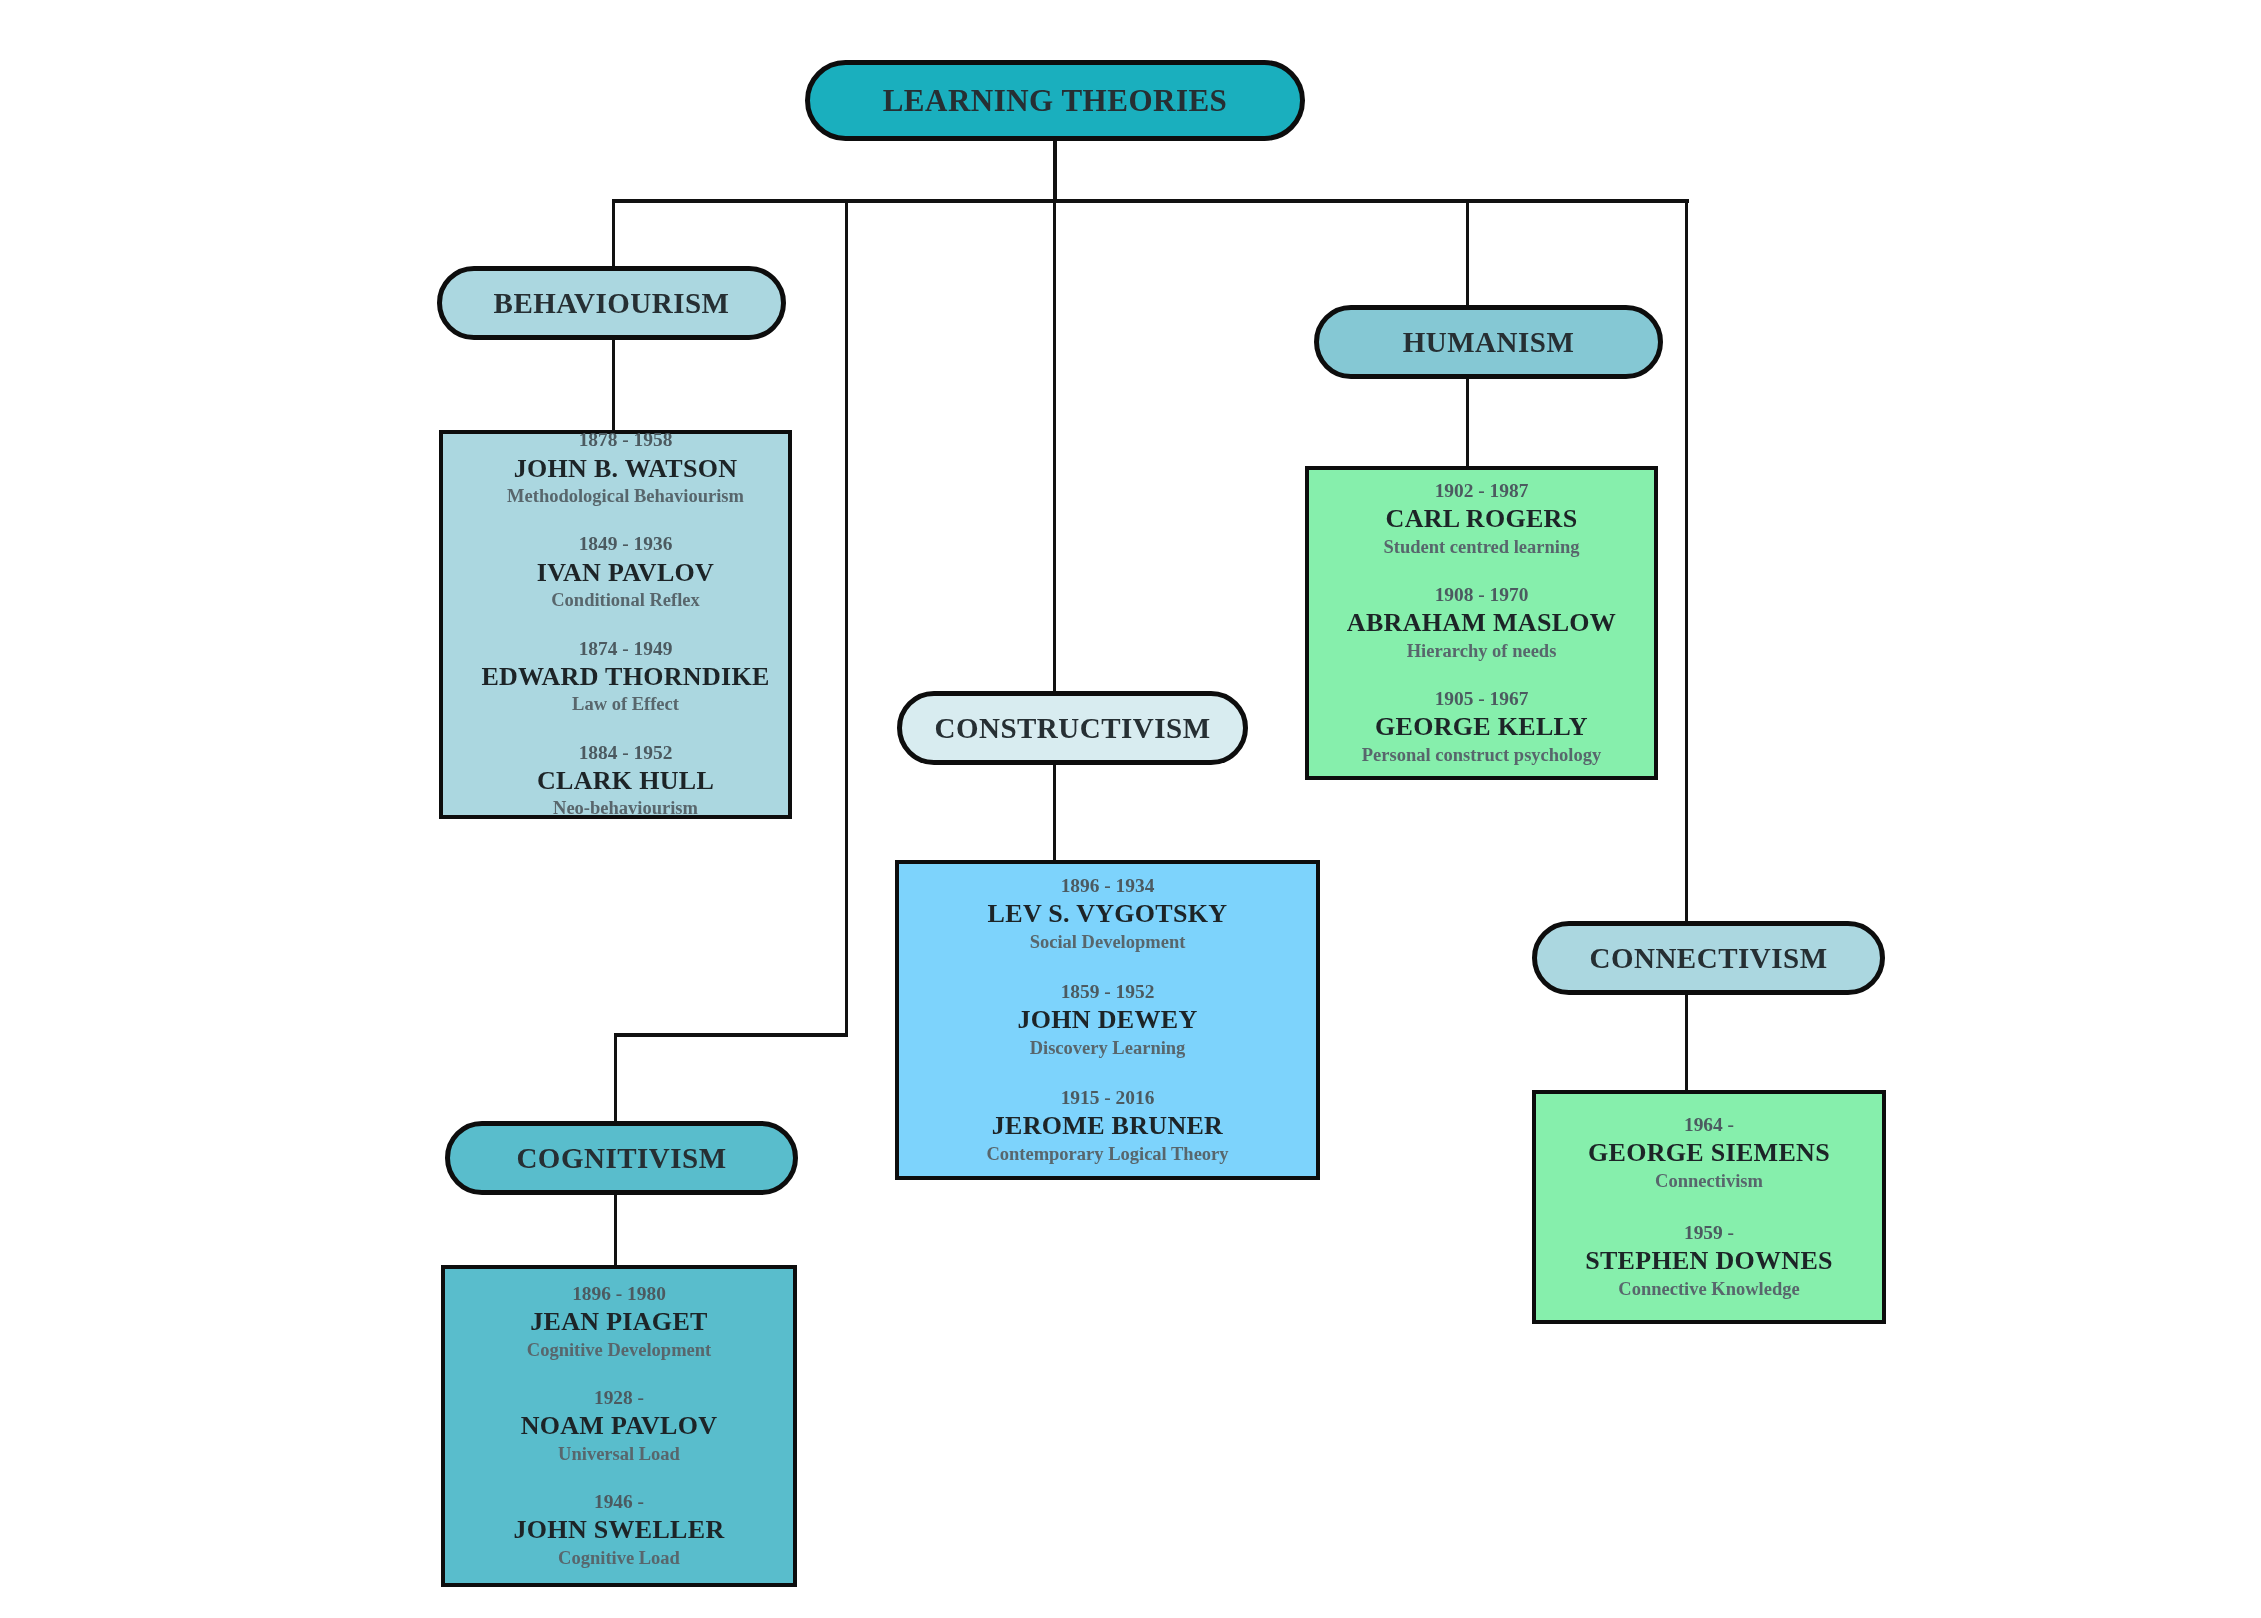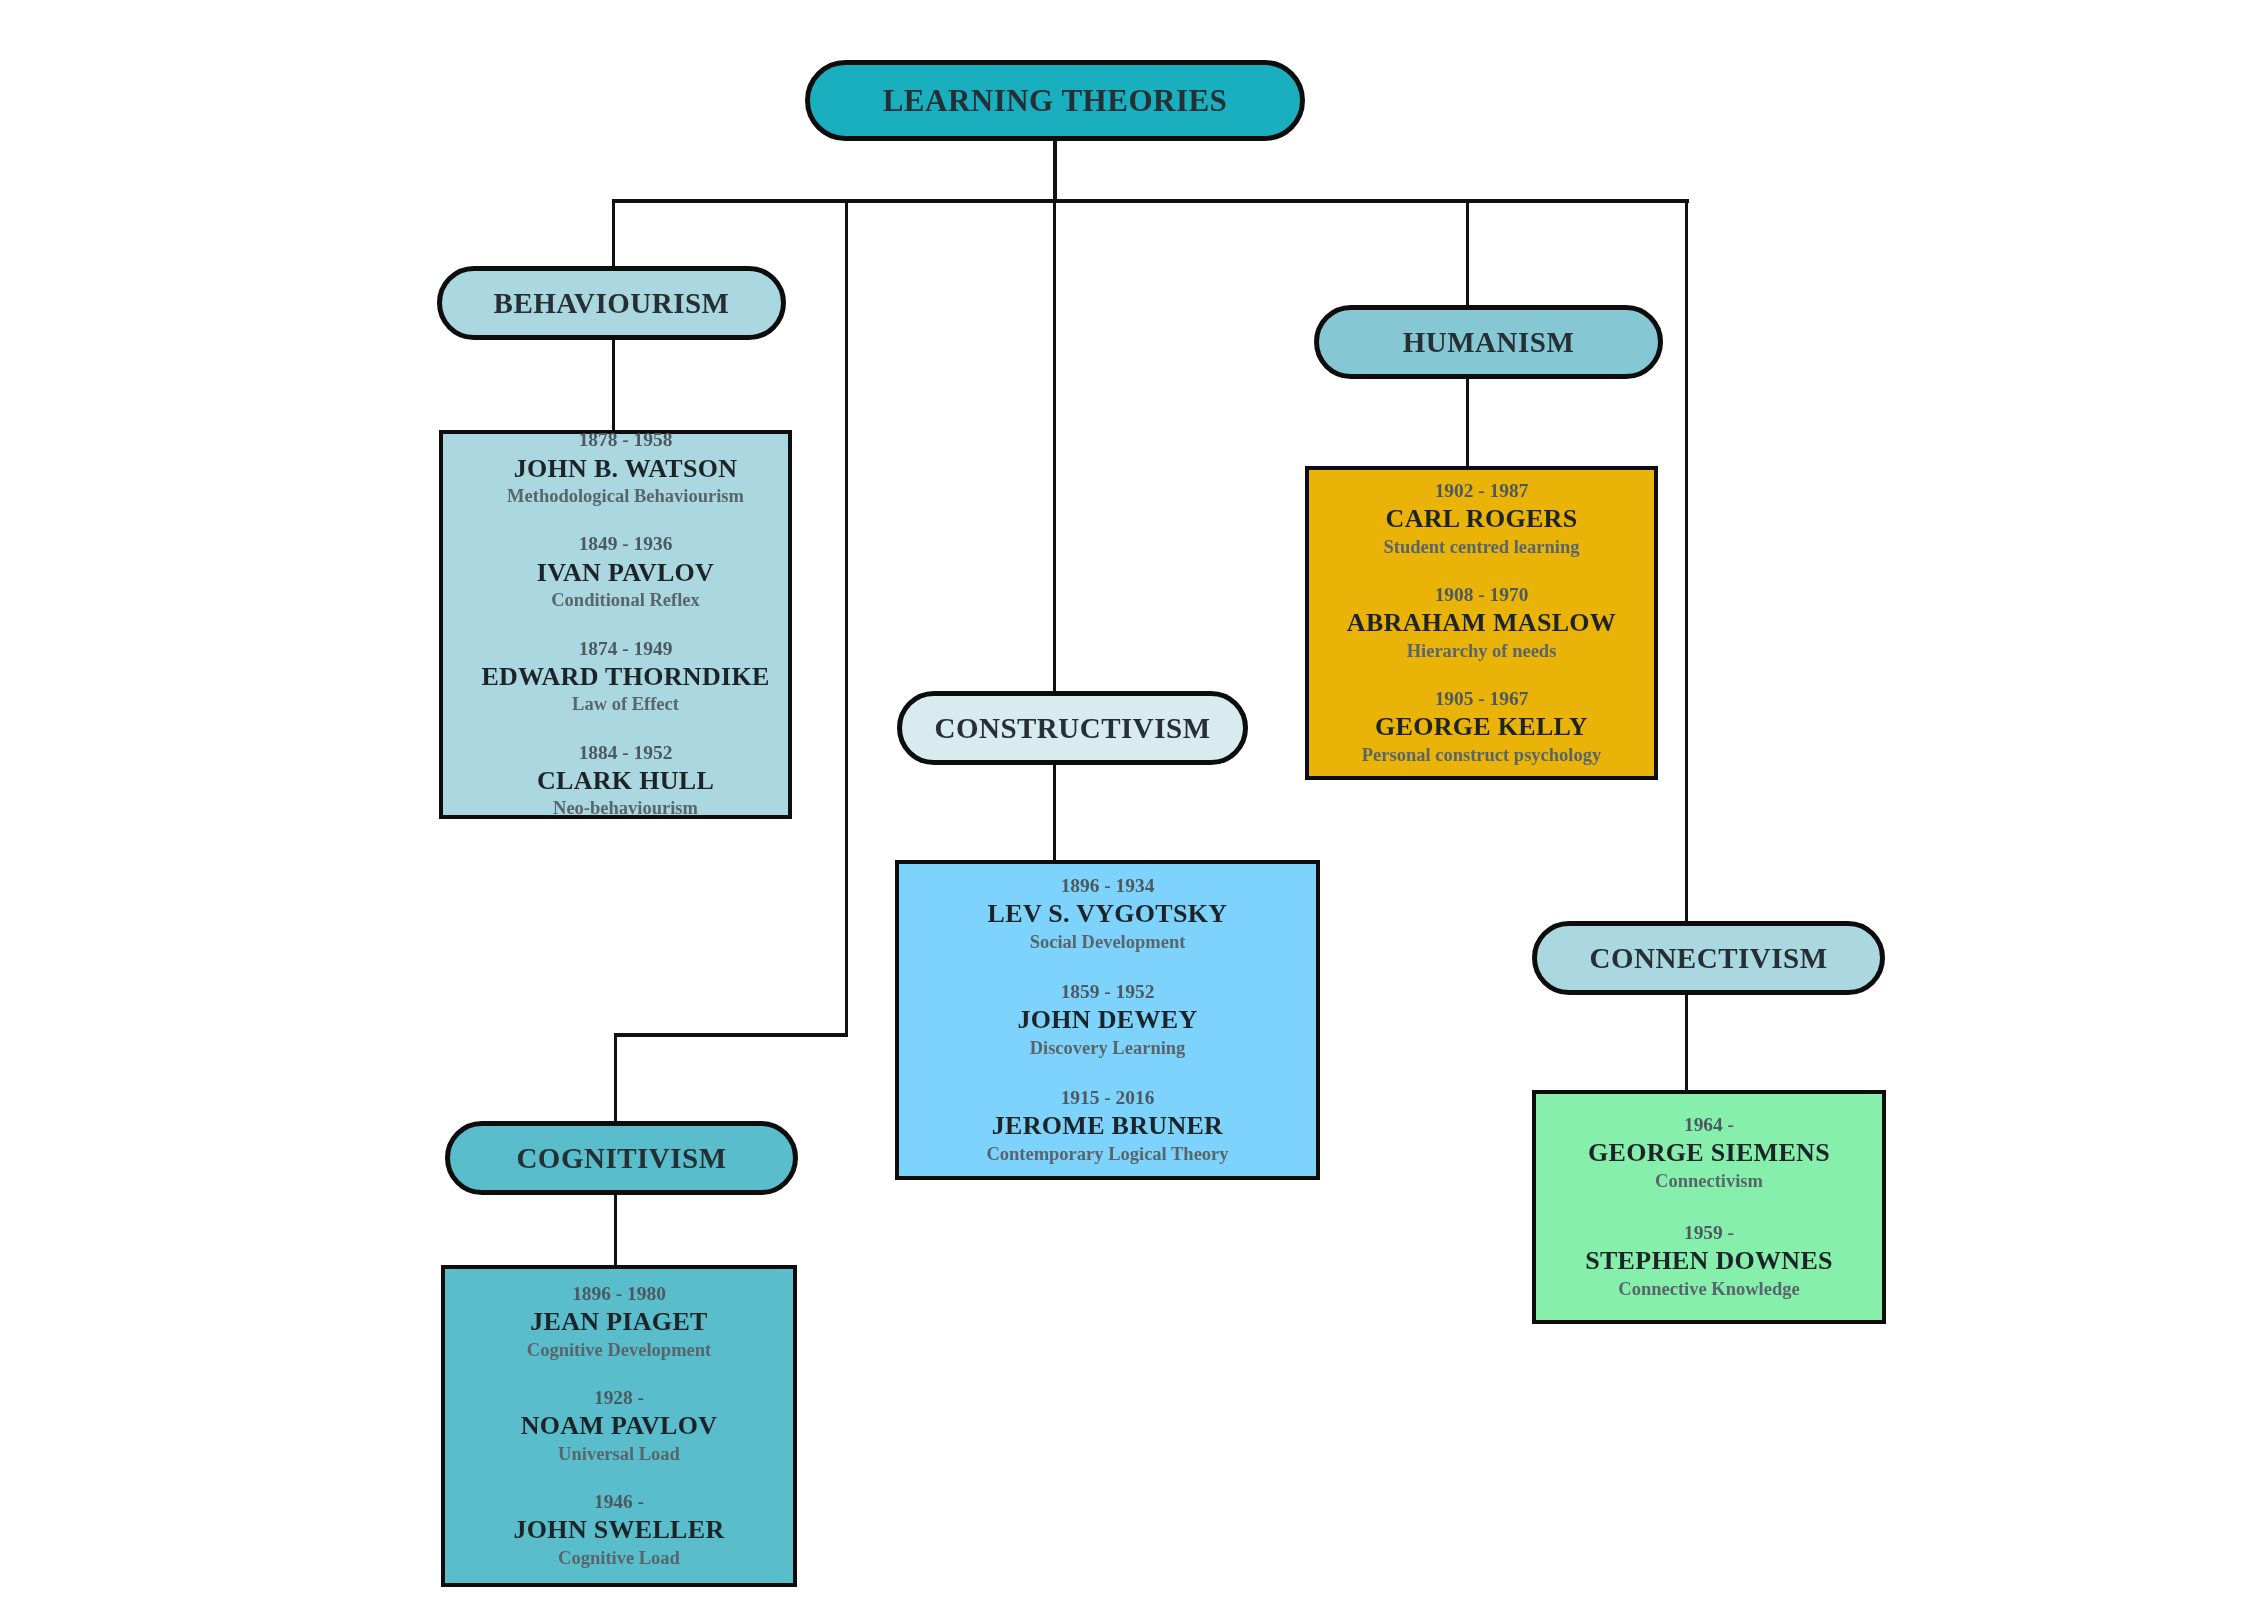--- a/index.html
+++ b/index.html
@@ -77,21 +77,21 @@
       <div class="yrs">1884 - 1952</div>
       <div class="nm">CLARK HULL</div>
       <div class="cn">Neo-behaviourism</div>
     </div>
   </div>
 
   <div class="pill" style="left:1314px;top:305px;width:349px;height:74px;background:#85c8d4;font-family:Liberation Serif, serif;">
     <span class="lbl" style="font-size:29px;">HUMANISM</span>
   </div>
 
-  <div class="box" style="left:1305px;top:466px;width:353px;height:314px;background:#eab308;gap:24px;">
+  <div class="box" style="left:1305px;top:466px;width:353px;height:314px;background:#86efac;gap:24px;">
     <div class="person">
       <div class="yrs">1902 - 1987</div>
       <div class="nm">CARL ROGERS</div>
       <div class="cn">Student centred learning</div>
     </div>
     <div class="person">
       <div class="yrs">1908 - 1970</div>
       <div class="nm">ABRAHAM MASLOW</div>
       <div class="cn">Hierarchy of needs</div>
     </div>

